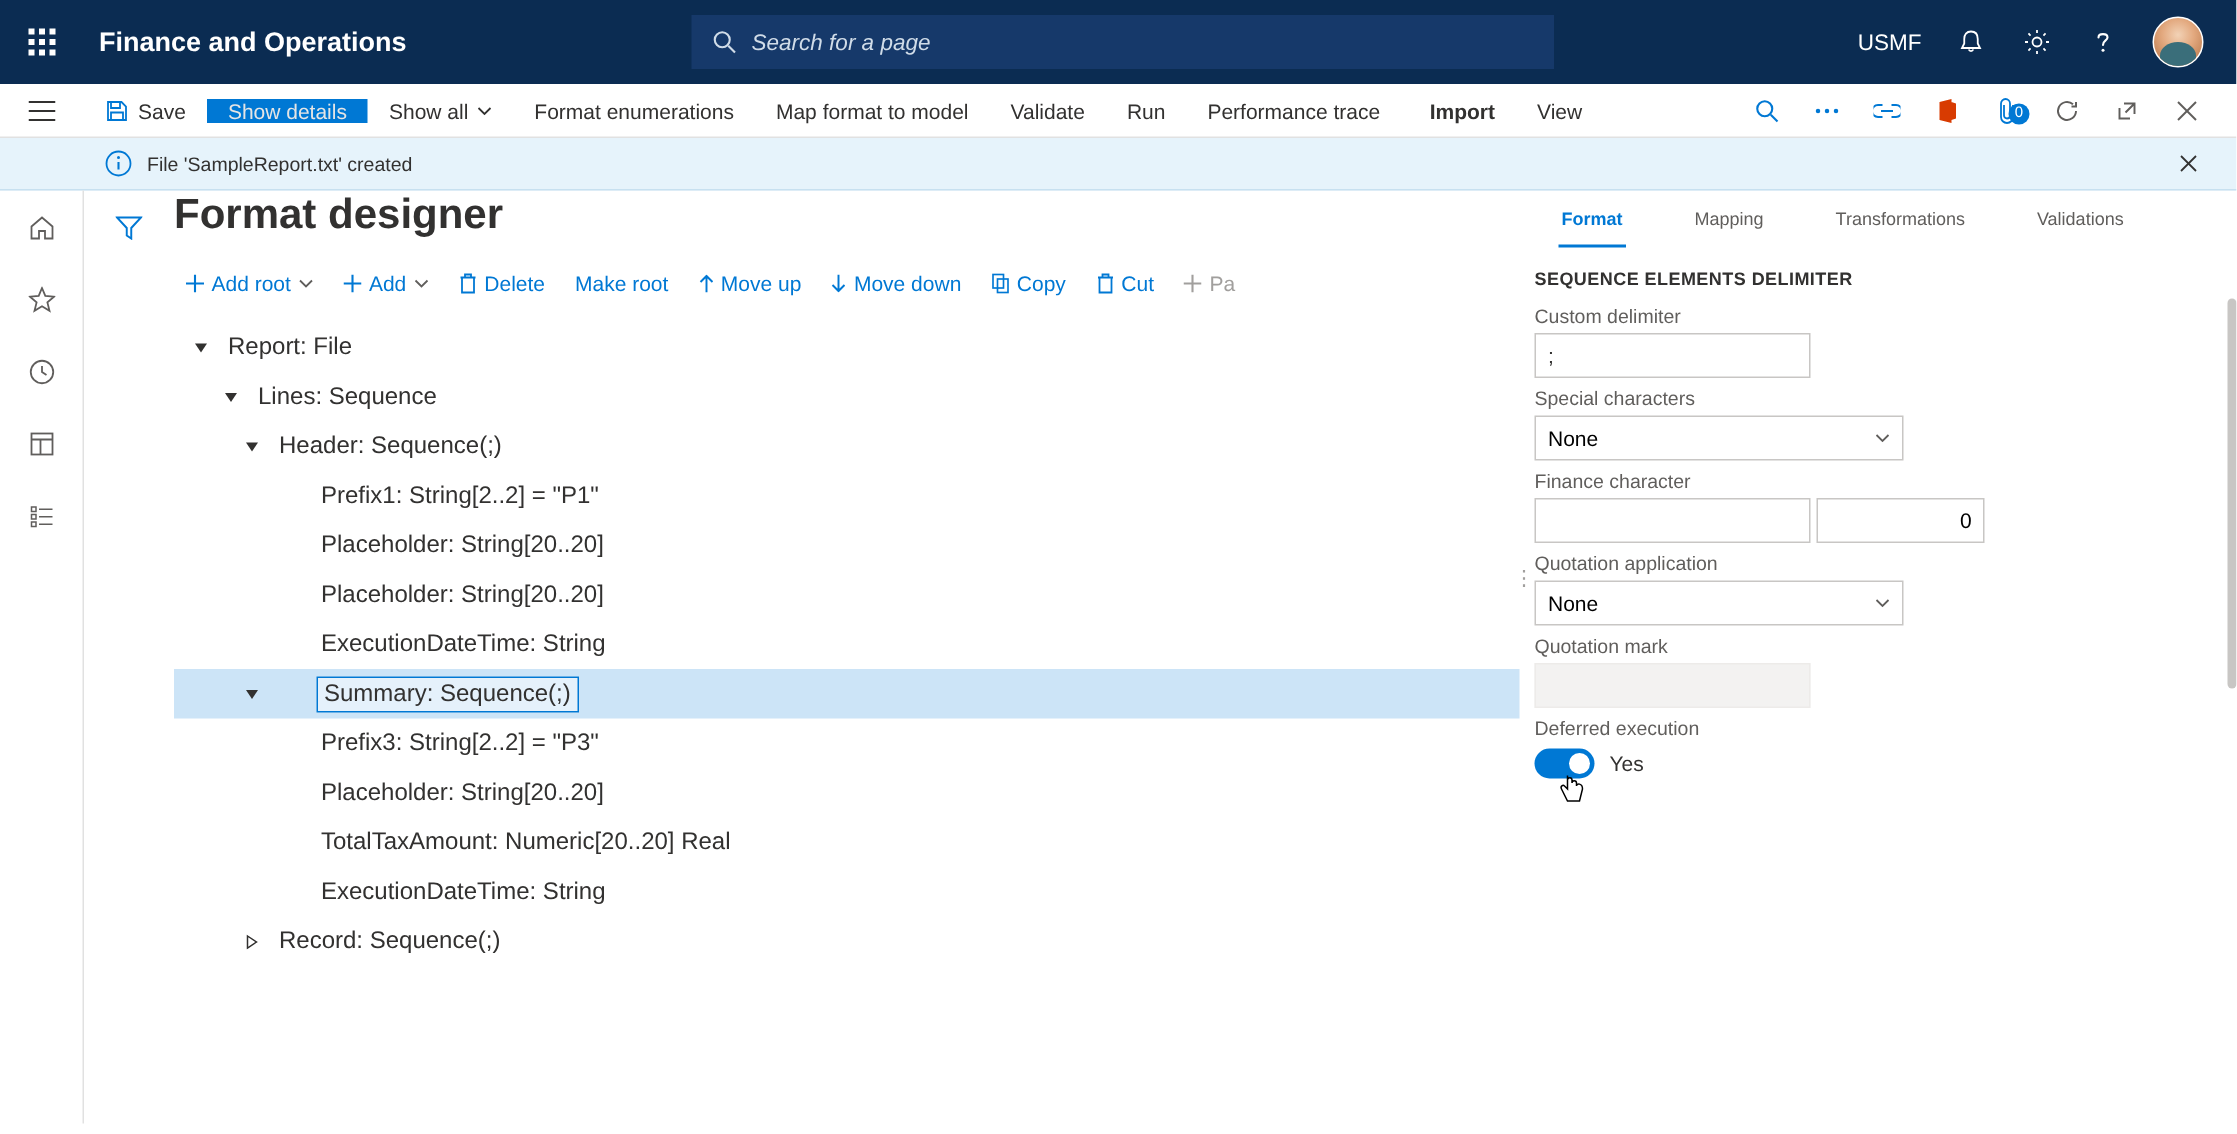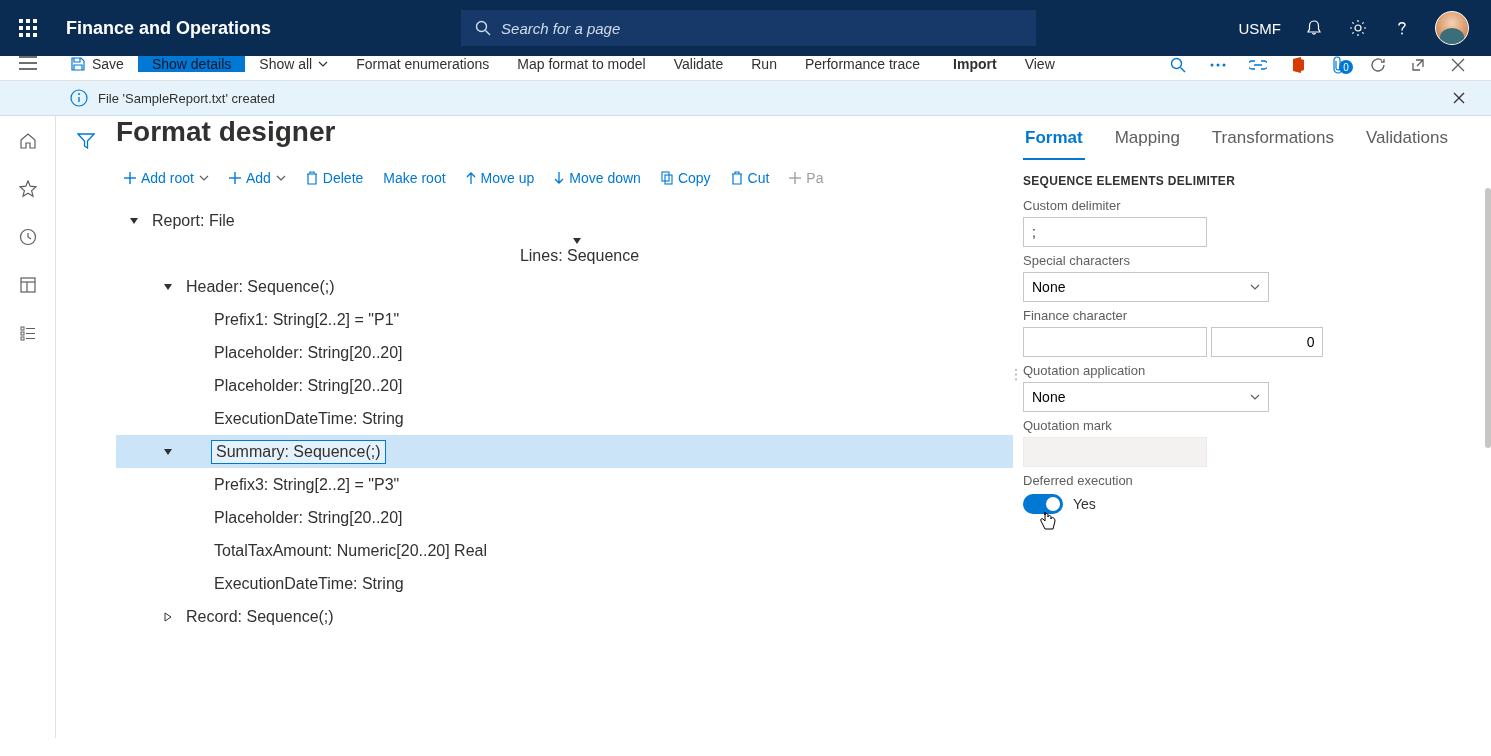--- a/index.html
+++ b/index.html
@@ -15,25 +15,25 @@
 .search-box { width: 575px; height: 36px; background: #16396a; display: flex; align-items: center; padding: 0 14px; color: #d0dce8; }
 .search-box svg { margin-right: 10px; }
 .search-text { color: #d0dce8; font-size: 15px; font-style: italic; }
 .header-right { margin-left: auto; display: flex; align-items: center; gap: 22px; padding-right: 22px; }
 .company { font-size: 15px; font-weight: 400; }
 .hdr-icon { display: flex; align-items: center; justify-content: center; width: 22px; height: 22px; color: #fff; }
 .avatar { width: 34px; height: 34px; border-radius: 50%; background: radial-gradient(circle at 50% 35%, #f2d2b6 0%, #e3a97f 40%, #c98a5e 70%); border: 1px solid #fff; position: relative; overflow: hidden; }
 .avatar::after { content: ""; position: absolute; bottom: -2px; left: 50%; transform: translateX(-50%); width: 24px; height: 18px; background: #3a6e7a; border-radius: 50% 50% 0 0; }
 
 
-.action-bar { height: 25px; background: #fff; border-bottom: 1px solid #e1e1e1; display: flex; align-items: flex-start; }
+.action-bar { height: 36px; background: #fff; border-bottom: 1px solid #e1e1e1; display: flex; align-items: center; }
 .ab-hamburger { width: 56px; display: flex; align-items: center; justify-content: center; color: #323130; border-right: none; }
 .ab-item { display: flex; align-items: center; padding: 0 14px; font-size: 14px; color: #323130; cursor: pointer; gap: 6px; }
 .ab-item.primary { color: #0078d4; }
-.ab-item.details { background: #0078d4; color: #0f172a; }
+.ab-item.details { background: #0078d4; color: #e5e5e5; }
 .ab-item.bold { font-weight: 600; }
 .ab-sep { width: 1px; background: #e1e1e1; margin: 8px 2px; }
 .ab-right { margin-left: auto; display: flex; align-items: center; gap: 2px; padding-right: 14px; }
 .ab-ricon { width: 38px; height: 100%; display: flex; align-items: center; justify-content: center; color: #0078d4; cursor: pointer; position: relative; }
 .ab-ricon.gray { color: #605e5c; }
 .badge { position: absolute; top: 4px; right: 4px; background: #0078d4; color: #fff; border-radius: 8px; font-size: 10px; padding: 0 4px; min-width: 14px; height: 14px; display: flex; align-items: center; justify-content: center; }
 
 
 .info-bar { height: 35px; background: #e6f3fb; border-bottom: 1px solid #c7e0f0; display: flex; align-items: center; padding: 0 16px 0 70px; font-size: 13px; color: #323130; }
 .info-bar svg { margin-right: 10px; }
@@ -52,31 +52,31 @@
 .page-title { font-size: 28px; font-weight: 700; color: #323130; margin-bottom: 16px; }
 
 .toolbar { display: flex; align-items: center; gap: 4px; margin-bottom: 12px; flex-wrap: nowrap; overflow: hidden; }
 .tb-item { display: flex; align-items: center; gap: 5px; padding: 6px 8px; font-size: 14px; color: #0078d4; cursor: pointer; white-space: nowrap; }
 .tb-item.gray { color: #a19f9d; }
 
 .tree { font-size: 16px; color: #323130; }
 .tree-row { display: flex; align-items: center; height: 33px; cursor: pointer; }
 .tree-row.selected { background: #cce4f7; }
 .tree-row.indent-0 { padding-left: 10px; }
-.tree-row.indent-1 { padding-left: 30px; flex-direction: column; }
+.tree-row.indent-1 { padding-left: 30px; }
 .tree-row.indent-2 { padding-left: 44px; }
 .tree-row.indent-3 { padding-left: 72px; }
 .tree-row .caret { width: 16px; display: inline-flex; align-items: center; justify-content: center; margin-right: 6px; }
 .tree-row .caret.none { visibility: hidden; }
 .tree-row .label-box { padding: 2px 4px; }
 .tree-row.selected .label-box { border: 1px solid #0078d4; background: #e5f1fb; margin-left: 29px; }
 
 .right-panel { width: 478px; padding: 0 22px 0 10px; position: relative; }
 .tabs { display: flex; gap: 28px; margin-top: 2px; border-bottom: none; }
-.tab { padding: 10px 2px; font-size: 17px; color: #605e5c; cursor: pointer; }
+.tab { padding: 10px 2px; font-size: 12px; color: #605e5c; cursor: pointer; margin-left: 16px; }
 .tab.active { color: #0078d4; font-weight: 600; border-bottom: 2px solid #0078d4; }
 
 .section-title { font-size: 12px; font-weight: 700; color: #323130; margin: 14px 0 10px 0; letter-spacing: 0.3px; }
 .field-label { font-size: 13px; color: #605e5c; margin: 6px 0 4px 0; }
 .field-input { width: 184px; height: 30px; border: 1px solid #c8c6c4; padding: 0 8px; font-size: 14px; color: #323130; background: #fff; }
 .field-input.ro { background: #f3f2f1; border-color: #edebe9; }
 .field-select { width: 246px; height: 30px; border: 1px solid #c8c6c4; padding: 0 8px; font-size: 14px; display: flex; align-items: center; justify-content: space-between; background: #fff; }
 .field-number { width: 112px; height: 30px; border: 1px solid #c8c6c4; padding: 0 8px; text-align: right; font-size: 14px; background: #fff; }
 
 .toggle-row { display: flex; align-items: center; gap: 10px; margin-top: 6px; position: relative; }

